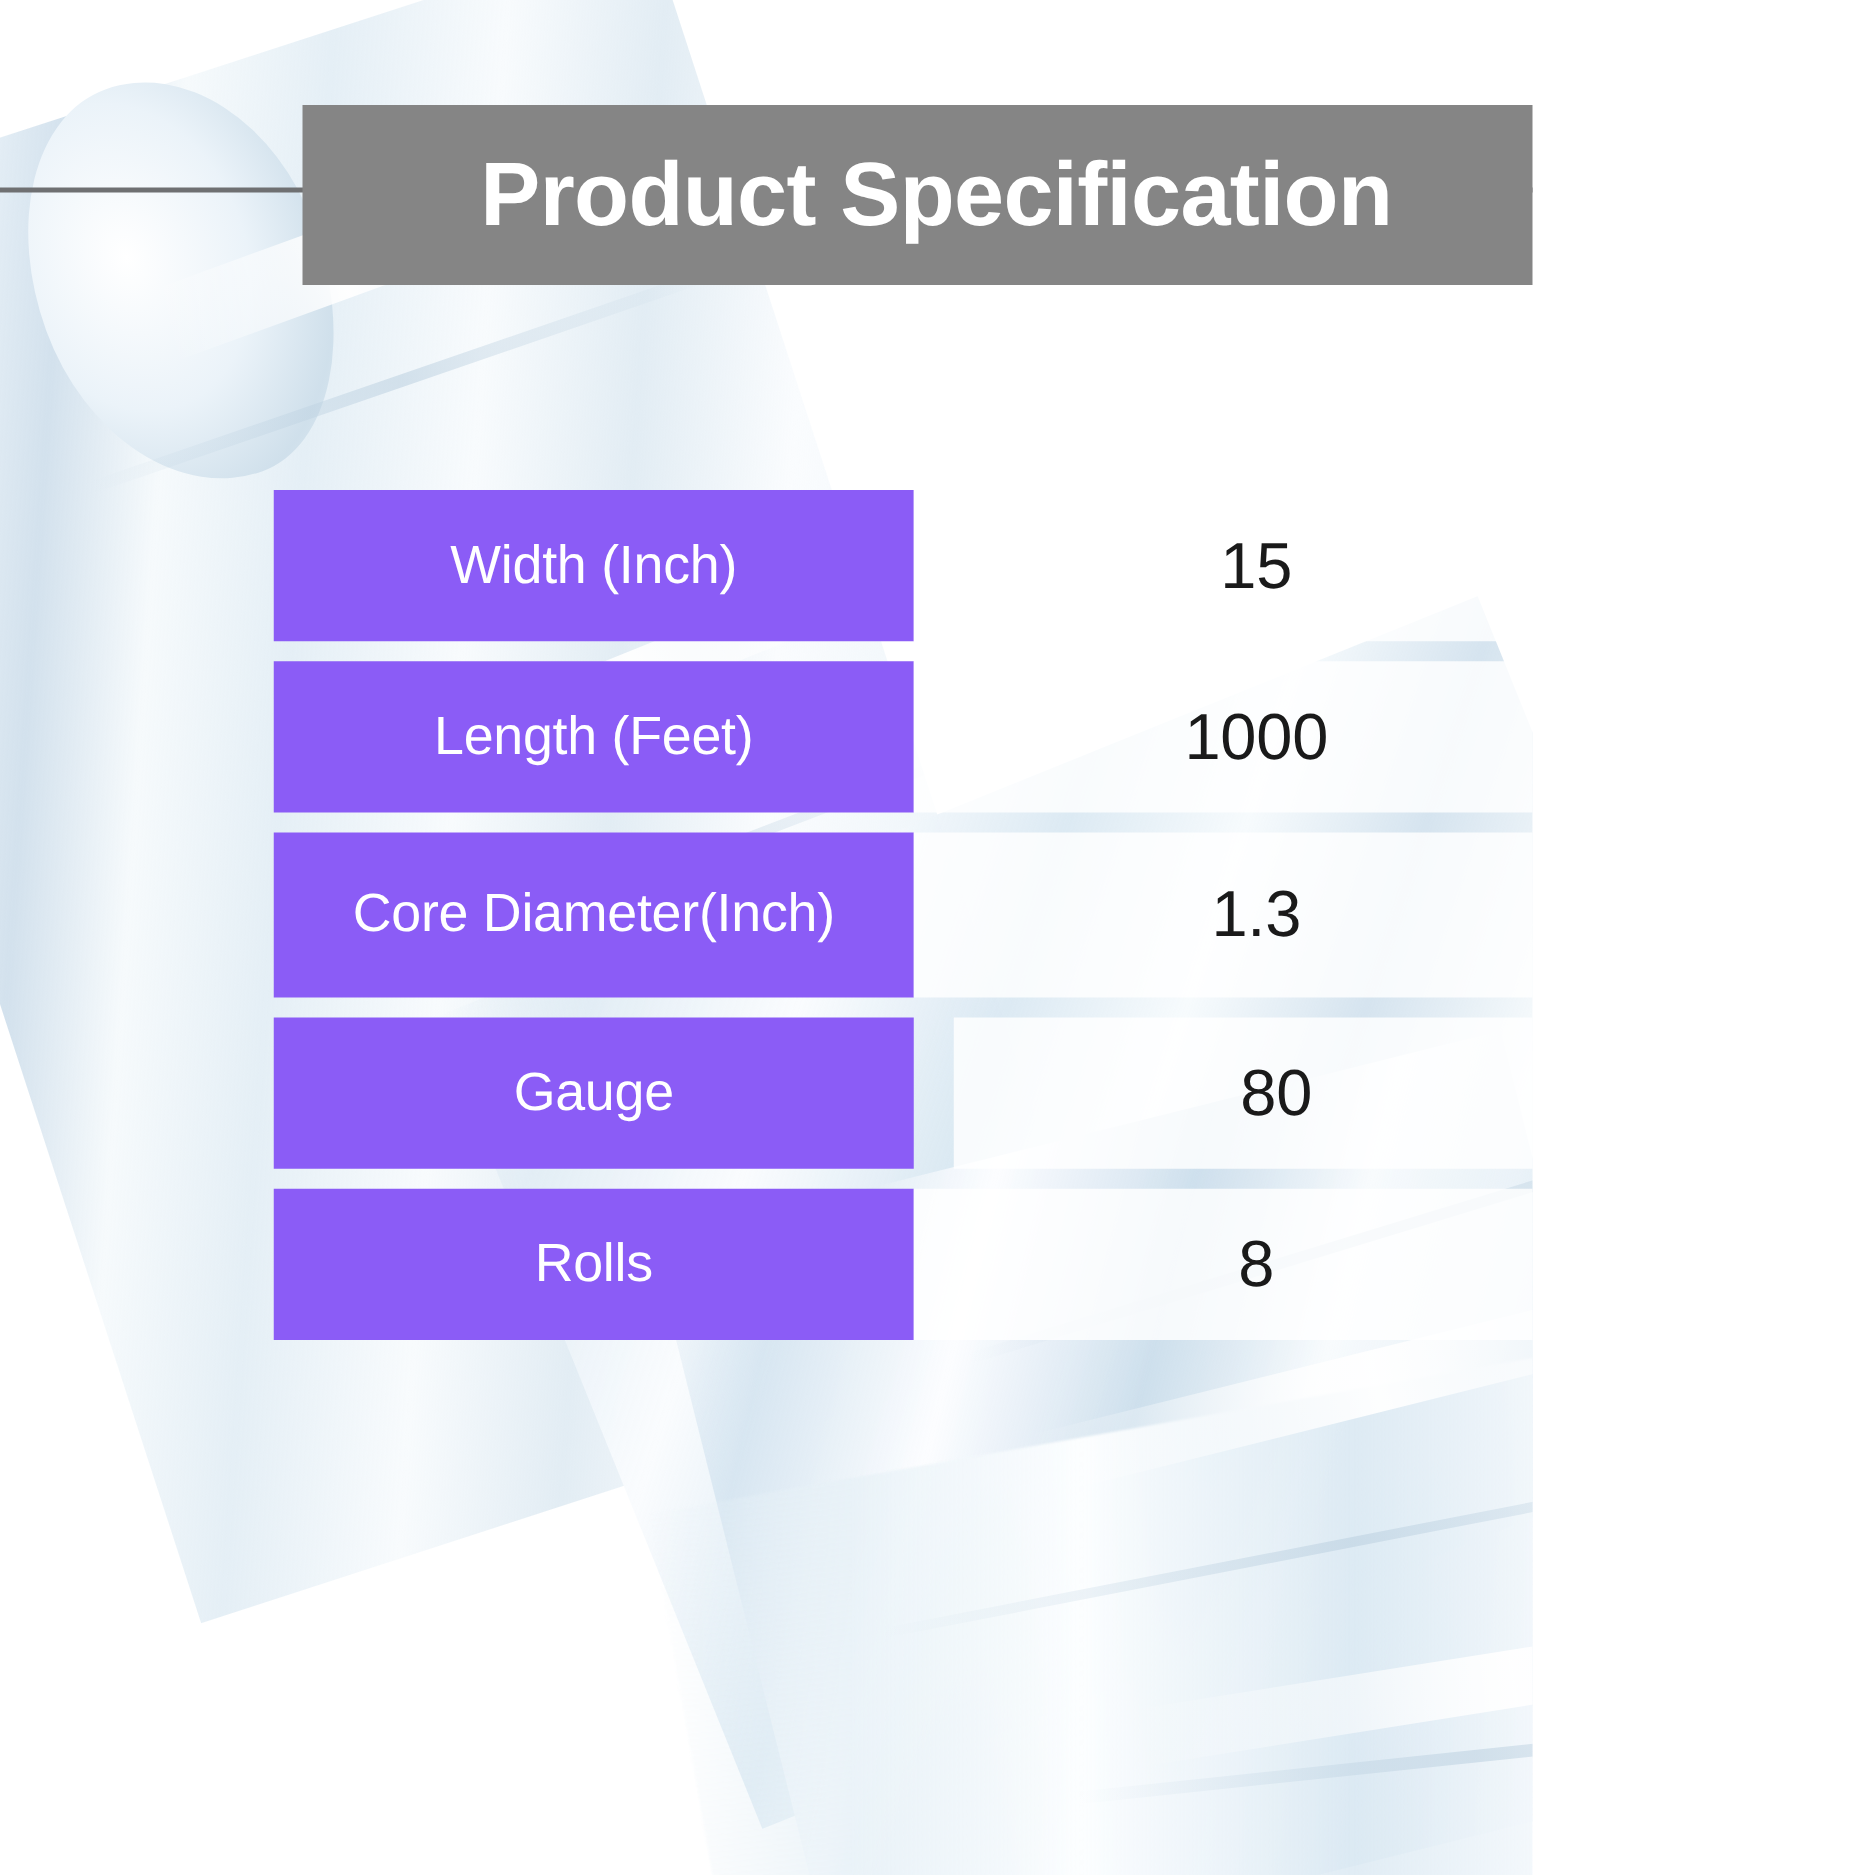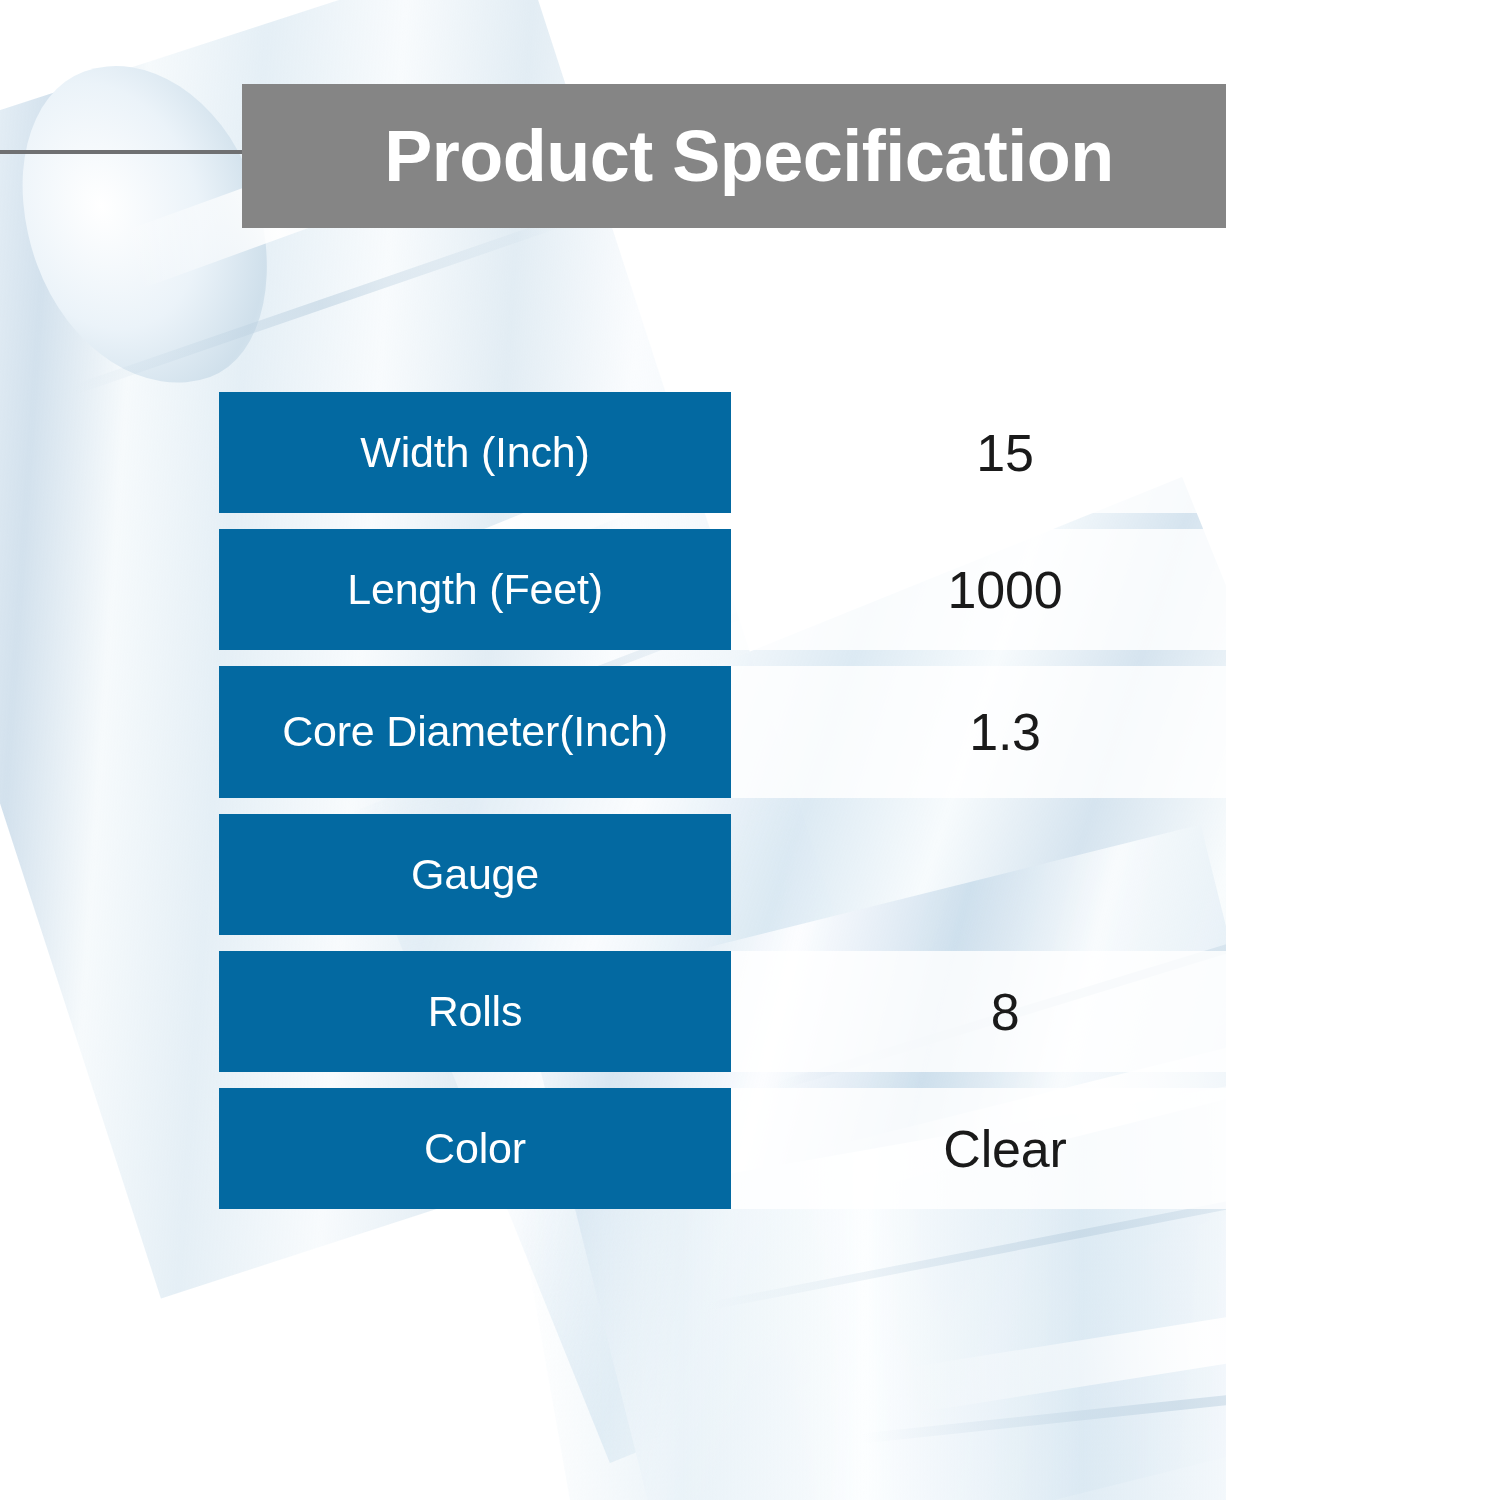--- a/index.html
+++ b/index.html
@@ -161,21 +161,21 @@
     top: 392px;
     width: 1060px;
   }
   .spec-row {
     display: flex;
     align-items: stretch;
     margin-bottom: 16px;
   }
   .spec-label {
     width: 512px;
-    background: #0369a1;
+    background: #8b5cf6;
     color: #ffffff;
     display: flex;
     align-items: center;
     justify-content: center;
     text-align: center;
     font-size: 43px;
     font-weight: 400;
     letter-spacing: -0.2px;
     line-height: 1.05;
     padding: 0 10px;
@@ -246,26 +246,23 @@
     <div class="spec-row r-h3">
       <div class="spec-label two-line">
         <span>Core Diameter</span>
         <span>(Inch)</span>
       </div>
       <div class="spec-value">1.3</div>
     </div>
 
     <div class="spec-row r-h4">
       <div class="spec-label">Gauge</div>
+      <div class="spec-value">80</div>
     </div>
 
     <div class="spec-row r-h5">
       <div class="spec-label">Rolls</div>
       <div class="spec-value">8</div>
     </div>
 
-    <div class="spec-row r-h6">
-      <div class="spec-label">Color</div>
-      <div class="spec-value">Clear</div>
-    </div>
 
   </div>
 </div>
 
 </body></html>

